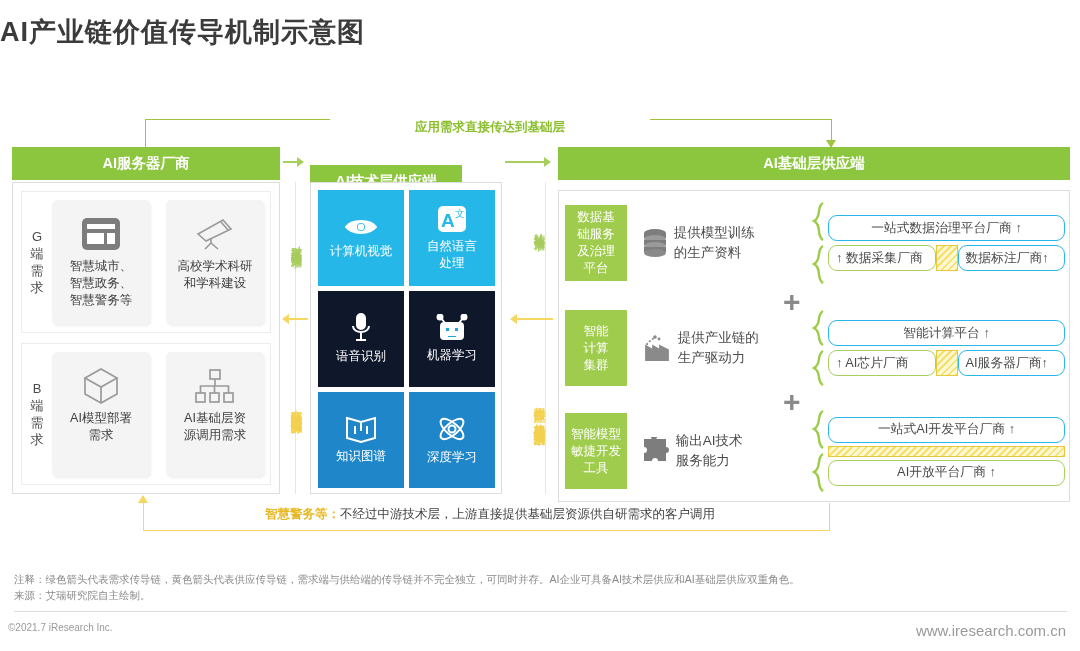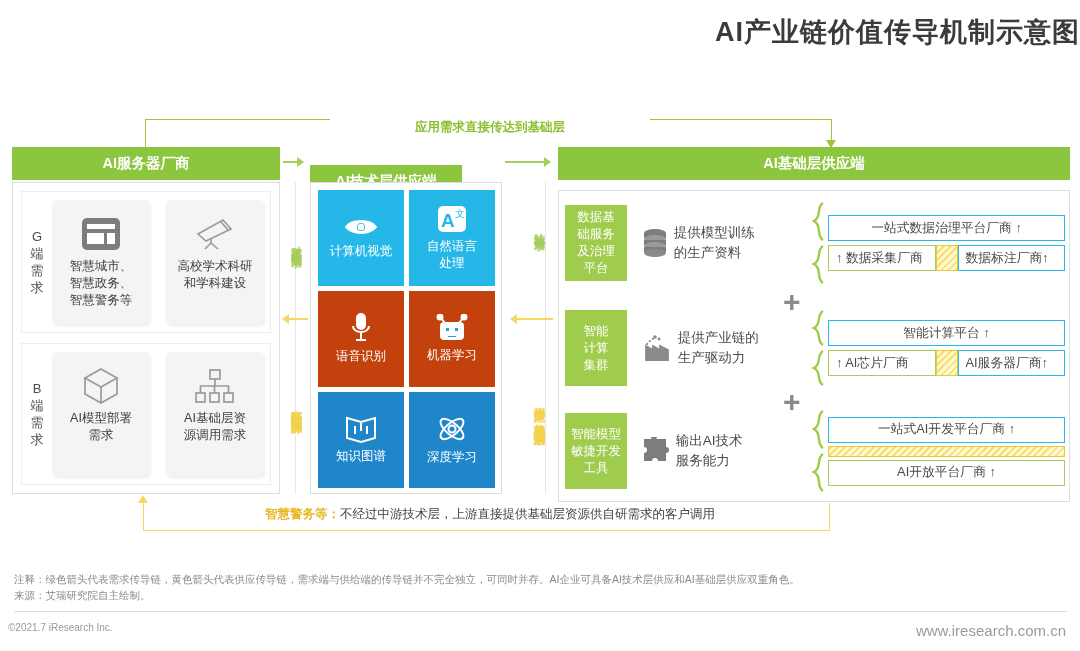--- a/index.html
+++ b/index.html
@@ -7,21 +7,21 @@
     width: 1080px; height: 651px;
     background: #ffffff;
     font-family: "Liberation Sans", "DejaVu Sans", sans-serif;
     position: relative; overflow: hidden;
   }
   .page { position: relative; width: 1080px; height: 651px; }
 
   
   #page-title {
     position: absolute; top: 14px; left: 0; width: 1080px;
-    text-align: right; font-size: 27px; font-weight: bold;
+    text-align: left; font-size: 27px; font-weight: bold;
     color: #3b3b3b; letter-spacing: 1px;
   }
 
   
   .top-arrow-box {
     position: absolute; left: 145px; top: 119px; width: 687px; height: 29px;
     border: 1.6px solid #9fc53d; border-bottom: none;
   }
   .top-arrow-label {
     position: absolute; left: 330px; top: 119px; width: 320px;
@@ -91,21 +91,21 @@
     position: absolute; left: 7px; top: 7px;
     display: grid; grid-template-columns: 86px 86px; grid-gap: 5px;
   }
   .tech-tile {
     width: 86px; height: 96px; display: flex; flex-direction: column;
     align-items: center; justify-content: center; color: #fff;
     font-size: 12.5px; line-height: 17px; text-align: center;
   }
   .tech-tile .ico { margin-bottom: 5px; }
   .t-c1 { background: #25b7e8; }
-  .t-c2 { background: #c2410c; }
+  .t-c2 { background: #0f172a; }
   .t-c3 { background: #1f86c9; }
 
   
   .base-row { position: absolute; left: 6px; width: 500px; display: flex; align-items: center; }
   #base-row-1 { top: 8px; height: 88px; }
   #base-row-2 { top: 117px; height: 80px; }
   #base-row-3 { top: 216px; height: 88px; }
 
   .base-tag {
     width: 62px; min-height: 76px; background: #a0cc4e; color: #fff;
@@ -120,21 +120,21 @@
   .base-desc .txt { font-size: 13.5px; color: #4a4a4a; line-height: 20px; }
 
   .brace {
     width: 20px; height: 84px; display: flex; align-items: center;
     justify-content: center; color: #9ccc4a;
   }
 
   .vendor-stack { width: 238px; position: relative; }
   .vendor-box {
     height: 26px; display: flex; align-items: center;
-    font-size: 12.8px; color: #4a4a4a; padding: 0 7px;
+    font-size: 12.8px; color: #4a4a4a; padding: 0 7px; border-radius: 9px;
   }
   .vb-blue  { border: 1.4px solid #29b6e8; }
   .vb-green { border: 1.4px solid #a8cf5e; }
   .vendor-split { display: flex; }
   .vendor-split .vendor-box { flex: 1; }
   .hatch {
     background: repeating-linear-gradient(-45deg,#f6e06a 0 2px,#fdf7d2 2px 5px);
     border: 1.2px solid #e8c93c;
   }
   .plus {

